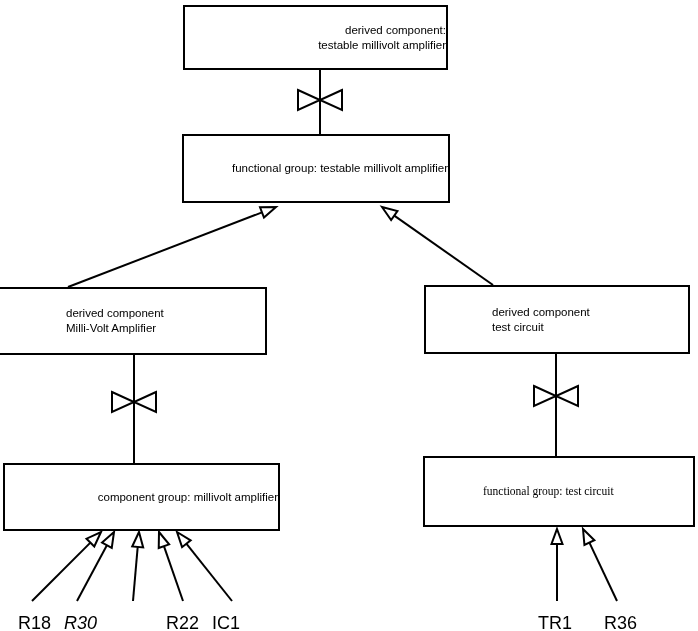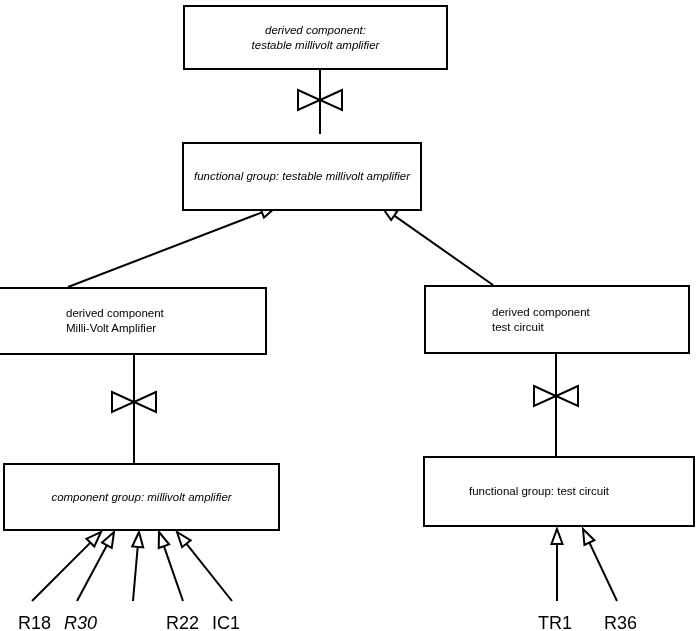--- a/index.html
+++ b/index.html
@@ -35,22 +35,21 @@
   }
   .node-text {
     font-family: "Liberation Sans", sans-serif;
     font-size: 11.5px;
     line-height: 15px;
     color: #000000;
     white-space: pre-line;
   }
   .center-text {
     width: 100%;
-    text-align: center;
-    font-style: italic;
+    text-align: right;
   }
   .left-text {
     text-align: left;
   }
   .leaf-label {
     position: absolute;
     font-family: "Liberation Sans", sans-serif;
     font-size: 18px;
     color: #000000;
     white-space: nowrap;
@@ -117,36 +116,36 @@
           <polygon points="583,529 594.3784621382204,540.2151950214469 584.4317270240144,544.9122643809329" fill="none" stroke="#000000" stroke-width="2" stroke-linejoin="miter"></polygon>
         </g>
       </g>
   </svg>
 
   <div id="nodes-layer">
       <div class="node-box" style="left: 183px; top: 5px; width: 265px; height: 65px;">
         <div class="node-text center-text">derived component:
 testable millivolt amplifier</div>
       </div>
-      <div class="node-box" style="left: 182px; top: 134px; width: 240px; height: 69px; margin-top: 8px;">
+      <div class="node-box" style="left: 182px; top: 134px; width: 268px; height: 69px;">
         <div class="node-text center-text">functional group: testable millivolt amplifier</div>
       </div>
       <div class="node-box" style="left: -2px; top: 287px; width: 269px; height: 68px;">
         <div class="node-text left-text" style="padding-left: 66px;">derived component
 Milli-Volt Amplifier</div>
       </div>
       <div class="node-box" style="left: 424px; top: 285px; width: 266px; height: 69px;">
         <div class="node-text left-text" style="padding-left: 66px;">derived component
 test circuit</div>
       </div>
       <div class="node-box" style="left: 3px; top: 463px; width: 277px; height: 68px;">
         <div class="node-text center-text">component group: millivolt amplifier</div>
       </div>
       <div class="node-box" style="left: 423px; top: 456px; width: 272px; height: 71px;">
-        <div class="node-text left-text" style="padding-left: 44px;">functional group: test circuit</div>
+        <div class="node-text left-text" style="padding-left: 58px; font-family: Liberation Serif, serif;">functional group: test circuit</div>
       </div>
     </div>
   <div id="labels-layer">
       <div class="leaf-label" style="left: 18px; top: 613px;">R18</div>
       <div class="leaf-label" style="left: 64px; top: 613px; font-style: italic;">R30</div>
       <div class="leaf-label" style="left: 118px; top: 640px;">R26</div>
       <div class="leaf-label" style="left: 166px; top: 613px;">R22</div>
       <div class="leaf-label" style="left: 212px; top: 613px;">IC1</div>
       <div class="leaf-label" style="left: 538px; top: 613px; text-align: center;">TR1</div>
       <div class="leaf-label" style="left: 604px; top: 613px; text-align: right;">R36</div>

